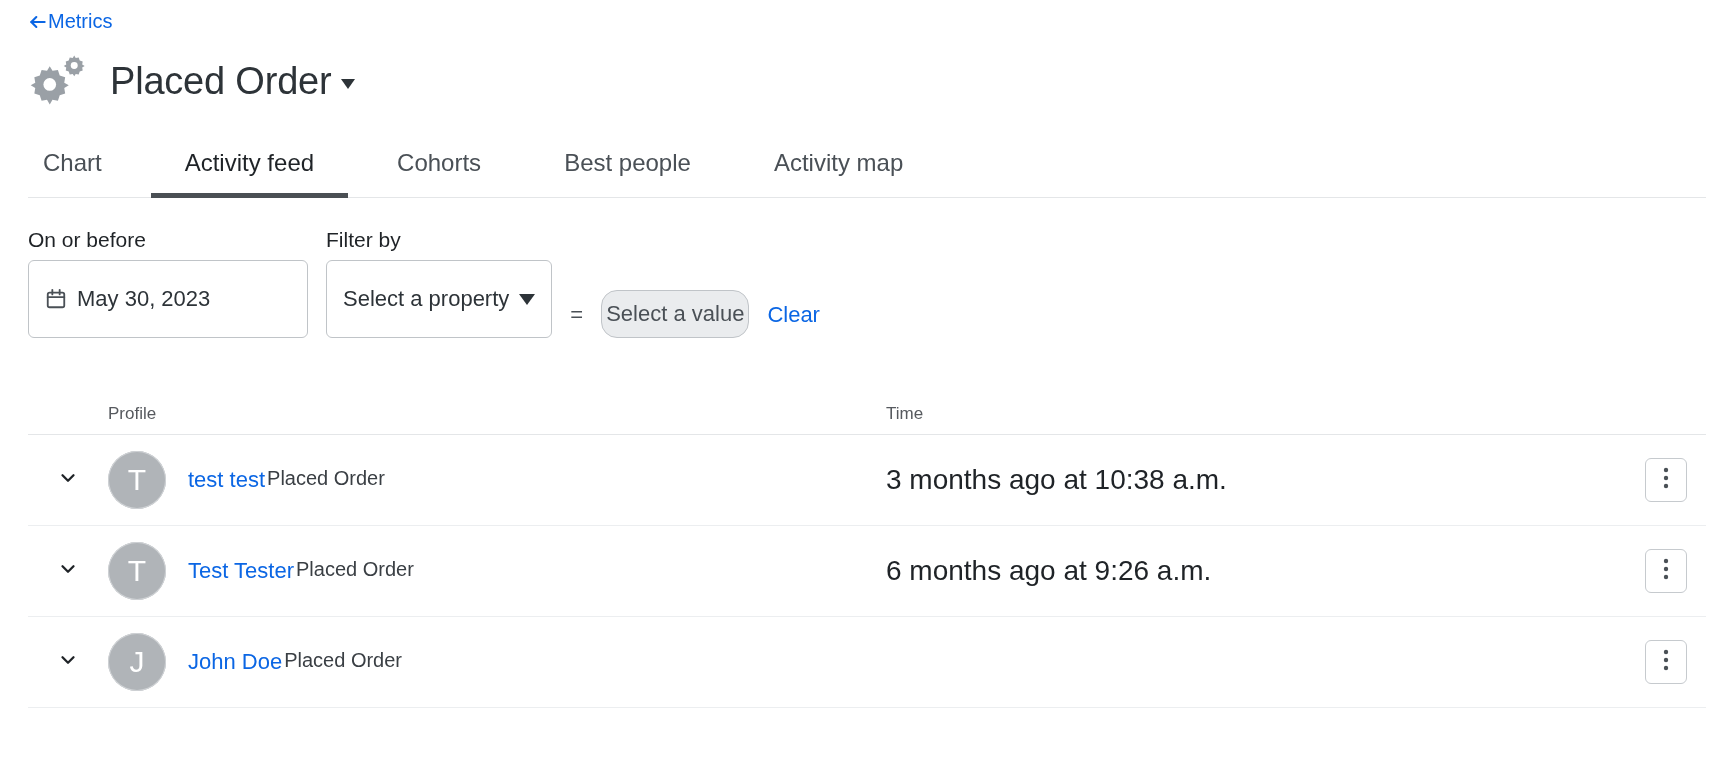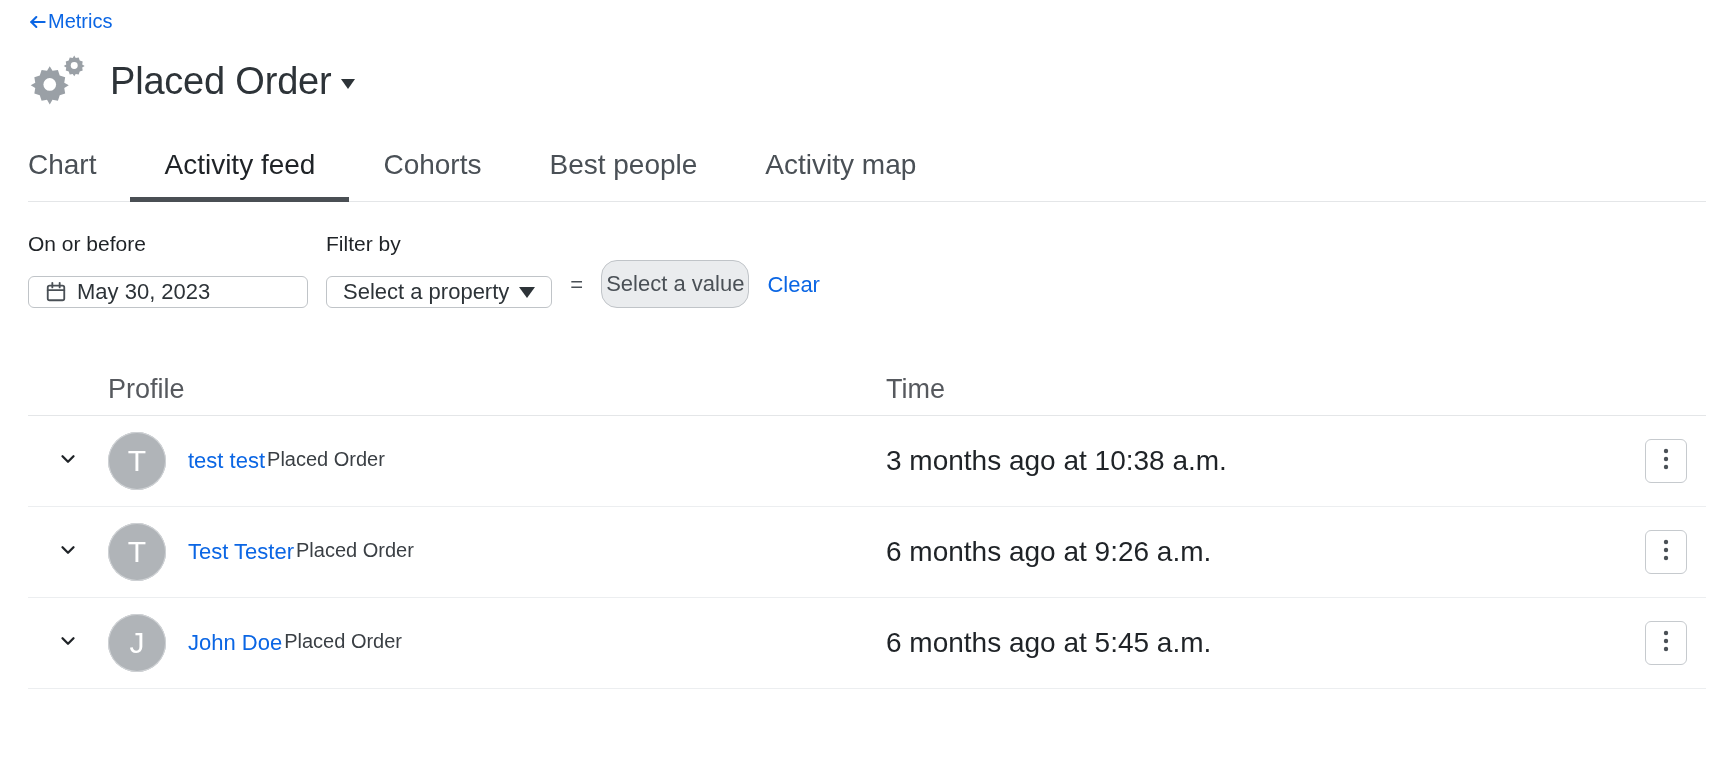--- a/index.html
+++ b/index.html
@@ -18,50 +18,50 @@
   .back-arrow { display:inline-flex; }
   .header-row { display: flex; align-items: center; gap: 24px; margin-top: 4px; }
   .gears { color: #9aa0a6; }
   .page-title {
     font-size: 38px; font-weight: 500; color: #2d3338; letter-spacing: -0.2px;
     display: inline-flex; align-items: center; gap: 10px; cursor: pointer;
   }
   .title-caret { width:0;height:0;border-left:7px solid transparent;border-right:7px solid transparent;border-top:10px solid #2d3338; display:inline-block; margin-top:6px; }
   .tabs { display:flex; gap:0; margin-top:40px; border-bottom: 1px solid #e4e6e8; }
   .tab {
-    font-size: 28px; color:#4a5056; padding:0 34px 20px 34px; cursor:pointer; position:relative;
+    font-size: 24px; color:#4a5056; padding:0 34px 20px 34px; cursor:pointer; position:relative;margin-left:15px;
   }
   .tab:first-child { padding-left: 0; padding-right: 34px; }
   .tab.active { color:#1f2327; }
   .tab.active::after {
     content:""; position:absolute; left:0; right:0; bottom:-1px; height:5px; background:#4a4f54;
   }
   .controls { display:flex; align-items:flex-end; gap:18px; margin-top:30px; }
   .ctrl-group { display:flex; flex-direction:column; gap:4px; }
-  .ctrl-label { font-size:21px; color:#1f2327; margin-bottom:16px; }
+  .ctrl-label { font-size:21px; color:#1f2327; margin-bottom:4px; }
   .select-box {
     display:inline-flex; align-items:center; gap:10px;
-    border:1px solid #c0c4c8; border-radius:6px; padding:2px 16px;
+    border:1px solid #c0c4c8; border-radius:6px; padding:25px 16px;
     font-size:22px; color:#2d3338; cursor:pointer; background:#fff;
     min-width: 280px;
   }
   .select-box.prop { min-width: 216px; justify-content:space-between; }
   .date-box { min-width: 280px; }
   .eq-sign { font-size:22px; color:#4a5056; padding-bottom:10px; }
   .value-box {
     display:inline-flex; align-items:center; justify-content:center;
     border:1px solid #c0c4c8; border-radius:16px; padding:10px 4px;
     font-size:22px; color:#4a5056; background:#eaecee; cursor:pointer;
   }
   .clear-link { font-size:22px; color:#0b66e4; cursor:pointer; padding-bottom:10px; }
   .cal-icon { display:inline-flex; color:#4a5056; }
   .chev { width:0;height:0;border-left:8px solid transparent;border-right:8px solid transparent;border-top:11px solid #2d3338; display:inline-block; }
 
   .table { margin-top:56px; }
-  .thead { display:flex; padding:10px 0; color:#56595e; font-size:27px; border-bottom:1px solid #e4e6e8; }
+  .thead { display:flex; padding:10px 0; color:#56595e; font-size:17px; border-bottom:1px solid #e4e6e8; }
   .col-expand { width: 80px; }
   .col-profile { flex: 1; padding-left: 0; }
   .col-time { width: 740px; }
   .col-actions { width: 80px; }
 
   .row { display:flex; align-items:center; padding:16px 0; border-bottom:1px solid #eceef0; }
   .expand-cell { width:80px; display:flex; justify-content:center; cursor:pointer; }
   .profile-cell { flex:1; display:flex; align-items:center; gap:22px; }
   .avatar {
     width:58px; height:58px; border-radius:50%; background:#b0b4b8;
@@ -219,21 +219,20 @@
                 <polyline points="6 9 12 15 18 9"></polyline>
               </svg></span>
           </div>
           <div class="profile-cell">
             <div class="avatar">J</div>
             <div class="profile-text">
               <div class="profile-name">John Doe</div>
               <div class="profile-sub">Placed Order</div>
             </div>
           </div>
-          <div class="time-cell">6 months ago at 5:45 a.m.</div>
           <div class="actions-cell">
             <div class="kebab">
               <span><svg width="6" height="22" viewBox="0 0 6 22">
                   <circle cx="3" cy="3" r="2.2" fill="#4a5056"></circle>
                   <circle cx="3" cy="11" r="2.2" fill="#4a5056"></circle>
                   <circle cx="3" cy="19" r="2.2" fill="#4a5056"></circle>
                 </svg></span>
             </div>
           </div>
         </div>

